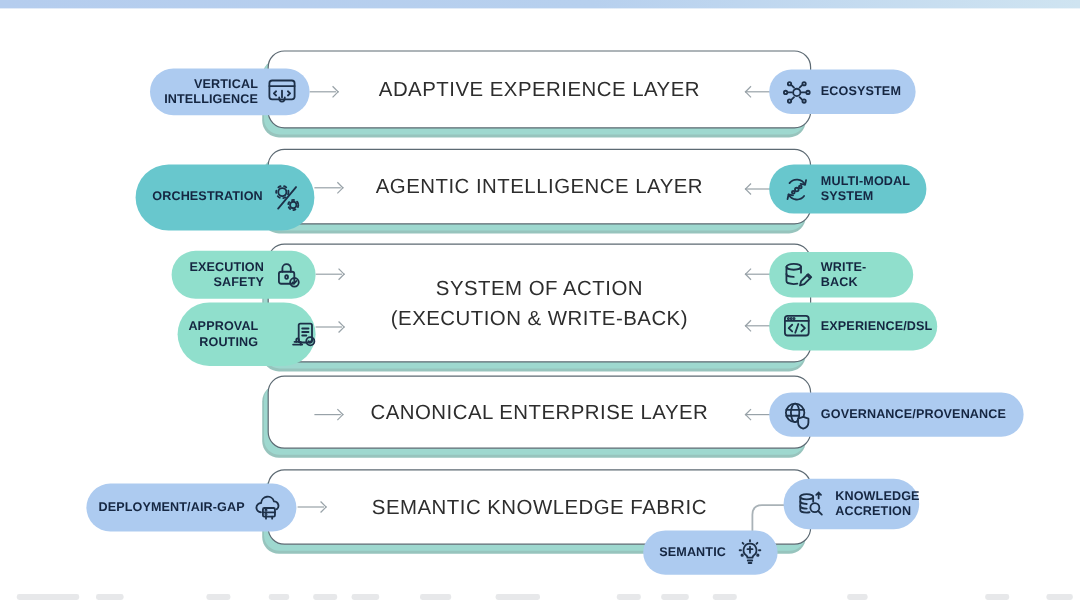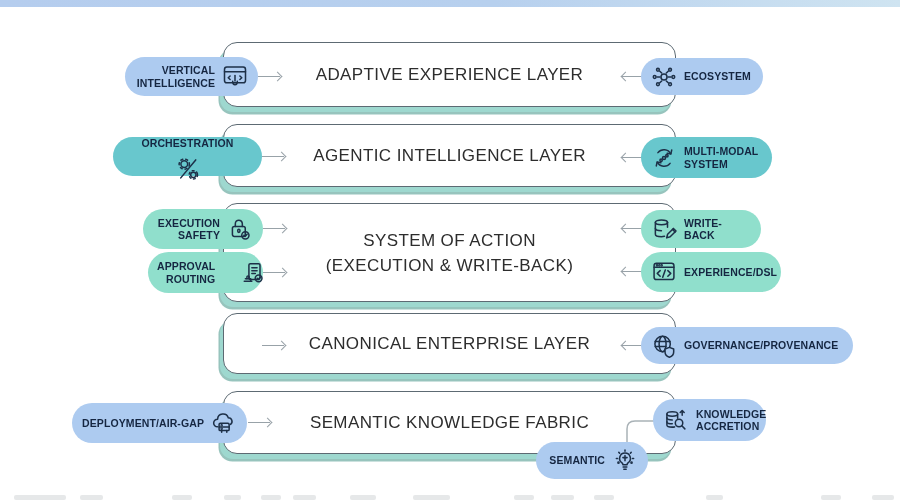--- a/index.html
+++ b/index.html
@@ -105,21 +105,21 @@
           <circle cx="20" cy="12" r="1.2"></circle>
           <circle cx="17.2" cy="18.2" r="1.2"></circle>
           <circle cx="6.8" cy="18.2" r="1.2"></circle>
           <circle cx="4" cy="12" r="1.2"></circle>
           <circle cx="6.8" cy="5.8" r="1.2"></circle>
           <circle cx="17.2" cy="5.8" r="1.2"></circle>
         </svg>
       </span>
     <span class="lbl">ECOSYSTEM</span>
   </div>
-  <div class="pill teal left" style="left:113px;top:137px;width:149px;height:39px;flex-direction:column;">
+  <div class="pill teal left" style="left:113px;top:137px;width:149px;height:55px;">
     <span class="lbl">ORCHESTRATION</span>
     <span class="icon">
         <svg viewBox="0 0 24 24">
           <circle cx="8.8" cy="7.8" r="2.9"></circle>
           <circle cx="8.8" cy="7.8" r="4.4" stroke-dasharray="1.7 2.6"></circle>
           <path d="M18.6 4.2 5.8 19.6"></path>
           <circle cx="16.6" cy="17" r="2.3"></circle>
           <circle cx="16.6" cy="17" r="3.6" stroke-dasharray="1.5 2.4"></circle>
         </svg>
       </span>
@@ -143,21 +143,21 @@
     <span class="icon">
         <svg viewBox="0 0 24 24">
           <rect x="5.5" y="9.8" width="11" height="8.6" rx="1.6"></rect>
           <path d="M8 9.8V7.4a3 3 0 0 1 6 0v2.4"></path>
           <ellipse cx="11" cy="13.6" rx="1" ry="1.3"></ellipse>
           <circle cx="16.6" cy="17.4" r="3.1"></circle>
           <path d="M15.3 17.4l1 1 1.8-2"></path>
         </svg>
       </span>
   </div>
-  <div class="pill mint left" style="left:148px;top:252px;width:115px;height:41px;gap:24px;">
+  <div class="pill mint left" style="left:148px;top:252px;width:115px;height:53px;gap:24px;">
     <span class="lbl">APPROVAL ROUTING</span>
     <span class="icon">
         <svg viewBox="0 0 24 24">
           <rect x="8.5" y="4" width="9.5" height="13.5" rx="1.2"></rect>
           <path d="M11 7.5h4.5M11 10h4.5M11 12.5h3"></path>
           <path d="M4.5 19h6.5"></path>
           <path d="M5.5 17h4.5v2"></path>
           <path d="M6.8 17v-1.7c0-1 1.9-1 1.9 0V17"></path>
           <circle cx="16.8" cy="16.6" r="2.9"></circle>
           <path d="M15.6 16.6l.9.9 1.7-1.8"></path>

